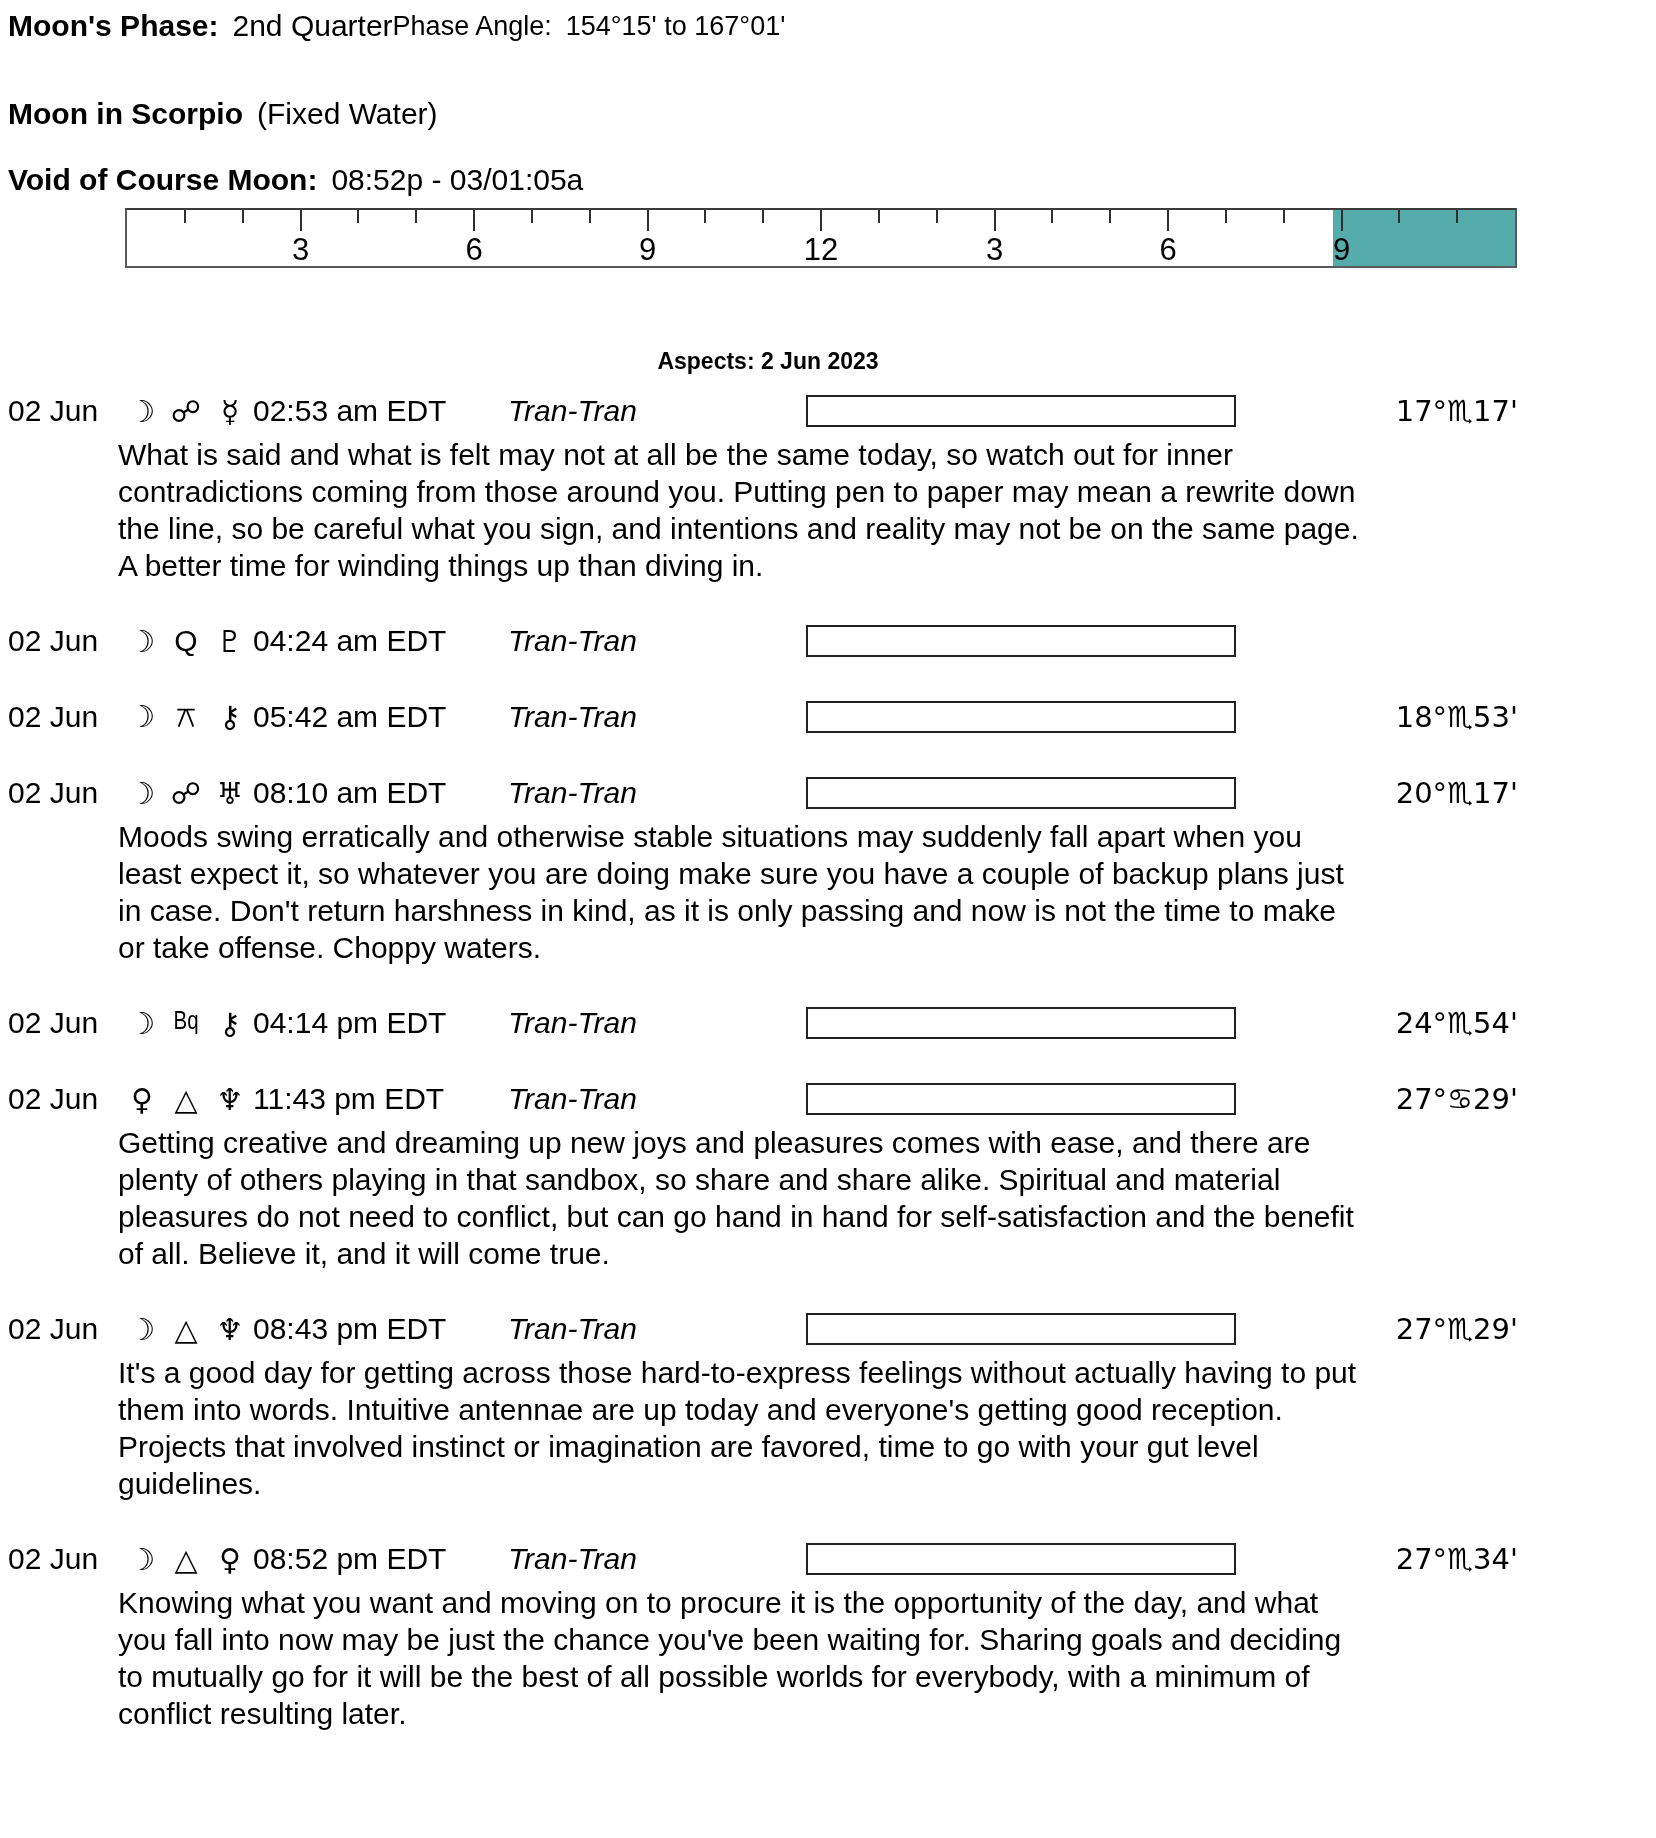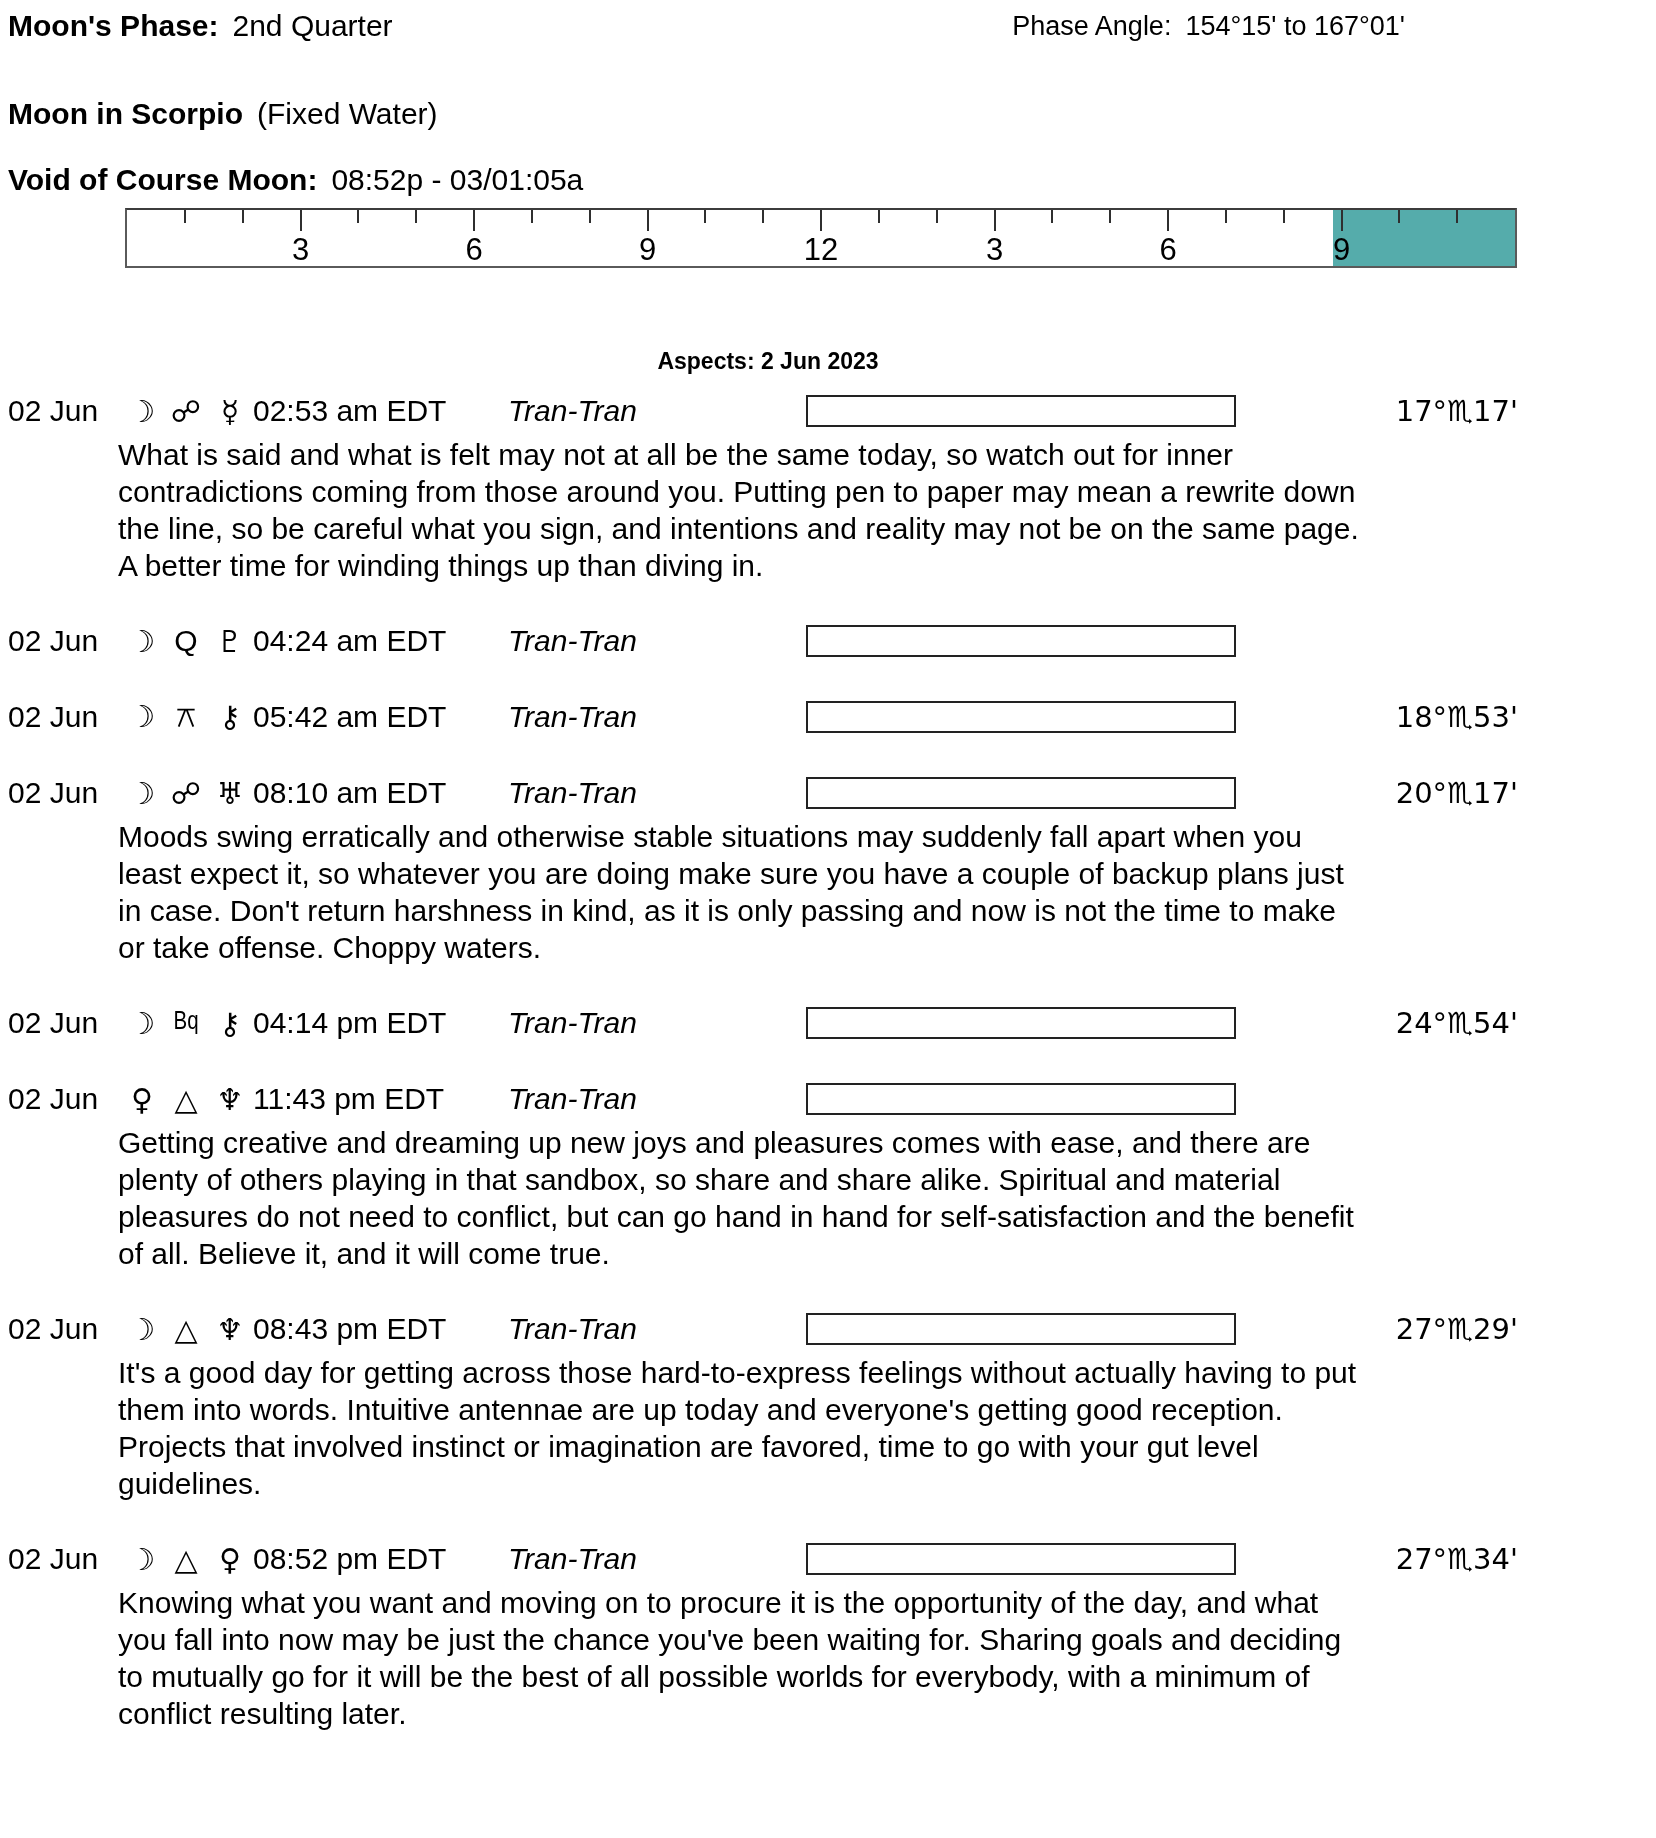--- a/index.html
+++ b/index.html
@@ -4,21 +4,21 @@
 <style>
   html,body { margin:0; padding:0; background:#ffffff; }
   body {
     width:1656px; height:1838px; overflow:hidden;
     font-family:"Liberation Sans", sans-serif;
     color:#000; font-size:30px;
   }
   .page { position:relative; padding:8px 0 0 8px; }
 
   
-  .top-row { display:flex; justify-content:space-between; align-items:flex-start; padding-right:251px; }
+  .top-row { display:flex; justify-content:flex-start; align-items:flex-start; padding-right:251px; }
   .hdr-line { line-height:36px; }
   .bold { font-weight:bold; }
   .phase-angle { font-size:27px; line-height:32px; padding-top:2px; }
   .line2 { margin-top:52px; line-height:36px; }
   .line3 { margin-top:30px; line-height:36px; }
   .gap-sm { display:inline-block; width:14px; }
 
   
   .ruler {
     position:relative; margin-left:117px; margin-top:10px;
@@ -220,20 +220,21 @@
         <span class="col-glyphs">
           <span class="glyph">♀</span>
           <span class="glyph">△</span>
           <span class="glyph">♆</span>
         </span>
         <span class="col-time">11:43 pm EDT</span>
         <span class="col-type">Tran-Tran</span>
         <span class="col-bar">
           <span class="bar-fill" style="width: 40%; background: rgb(224, 140, 180);"></span>
         </span>
+        <span class="col-pos">27°♋29'</span>
       </div>
       <div class="aspect-desc">Getting creative and dreaming up new joys and pleasures comes with ease, and there are
 plenty of others playing in that sandbox, so share and share alike. Spiritual and material
 pleasures do not need to conflict, but can go hand in hand for self-satisfaction and the benefit
 of all. Believe it, and it will come true.</div>
     </div>
 
     <div class="aspect-block">
       <div class="aspect-row">
         <span class="col-date">02 Jun</span>

